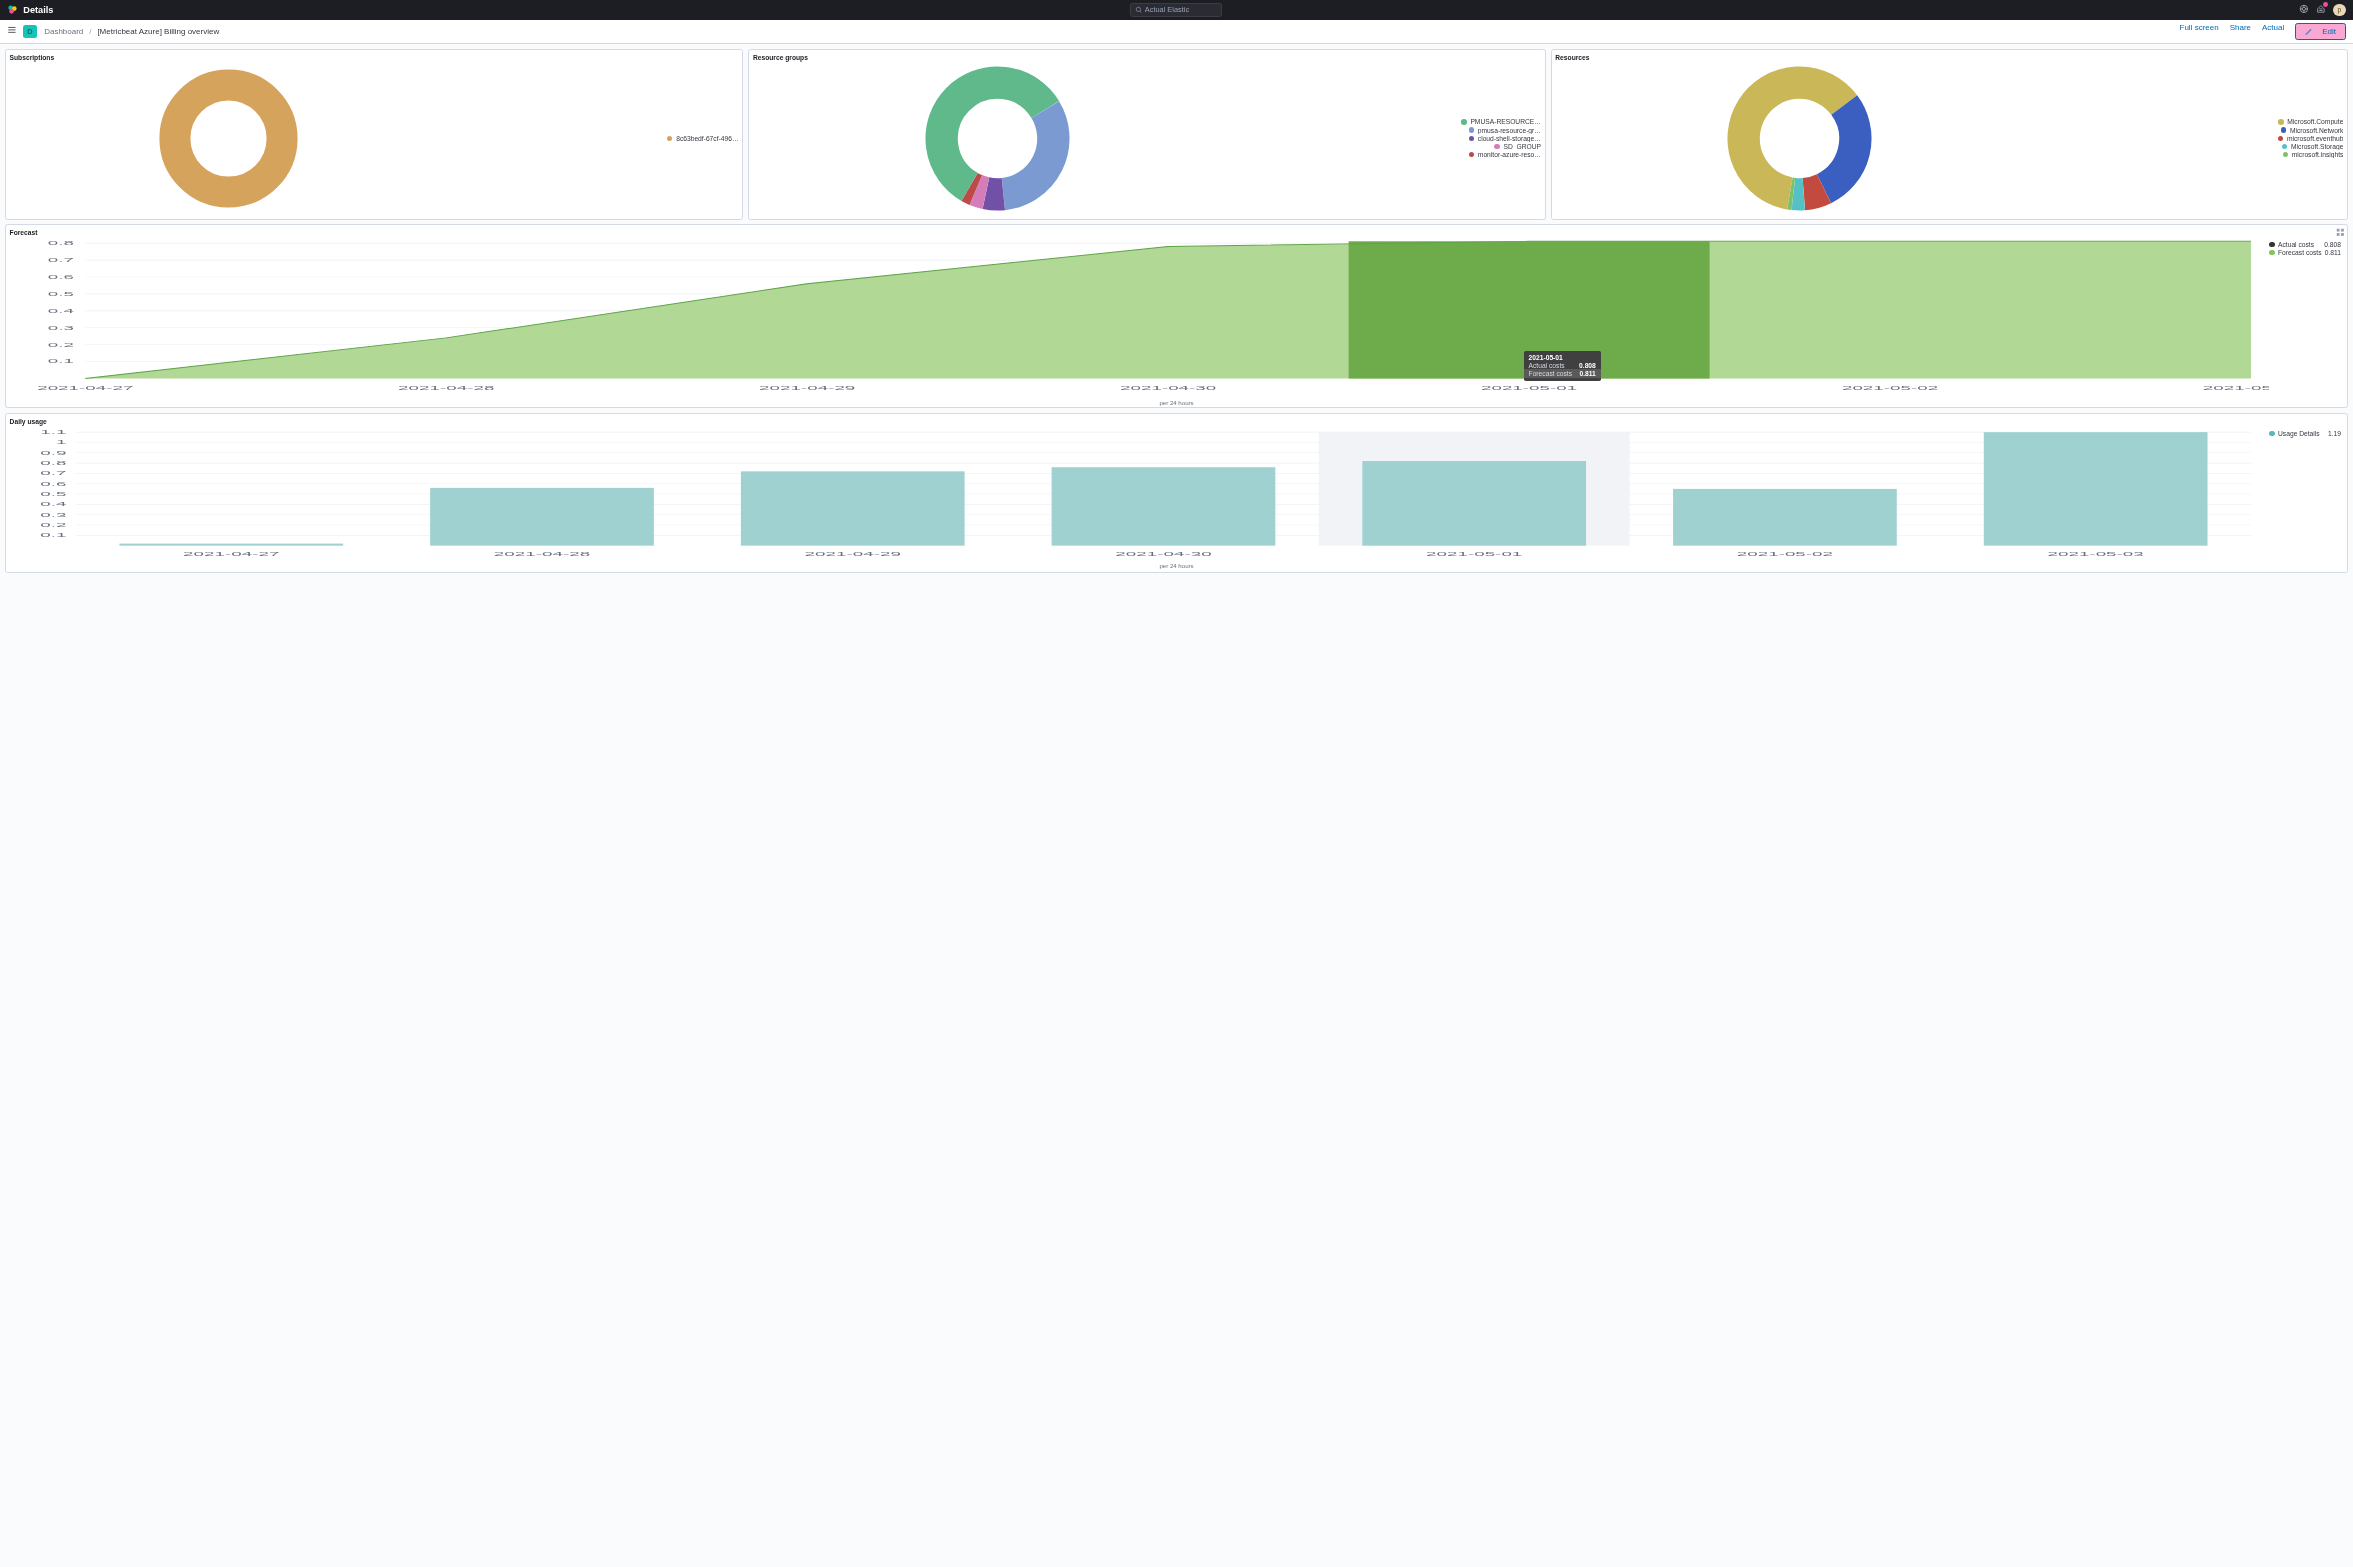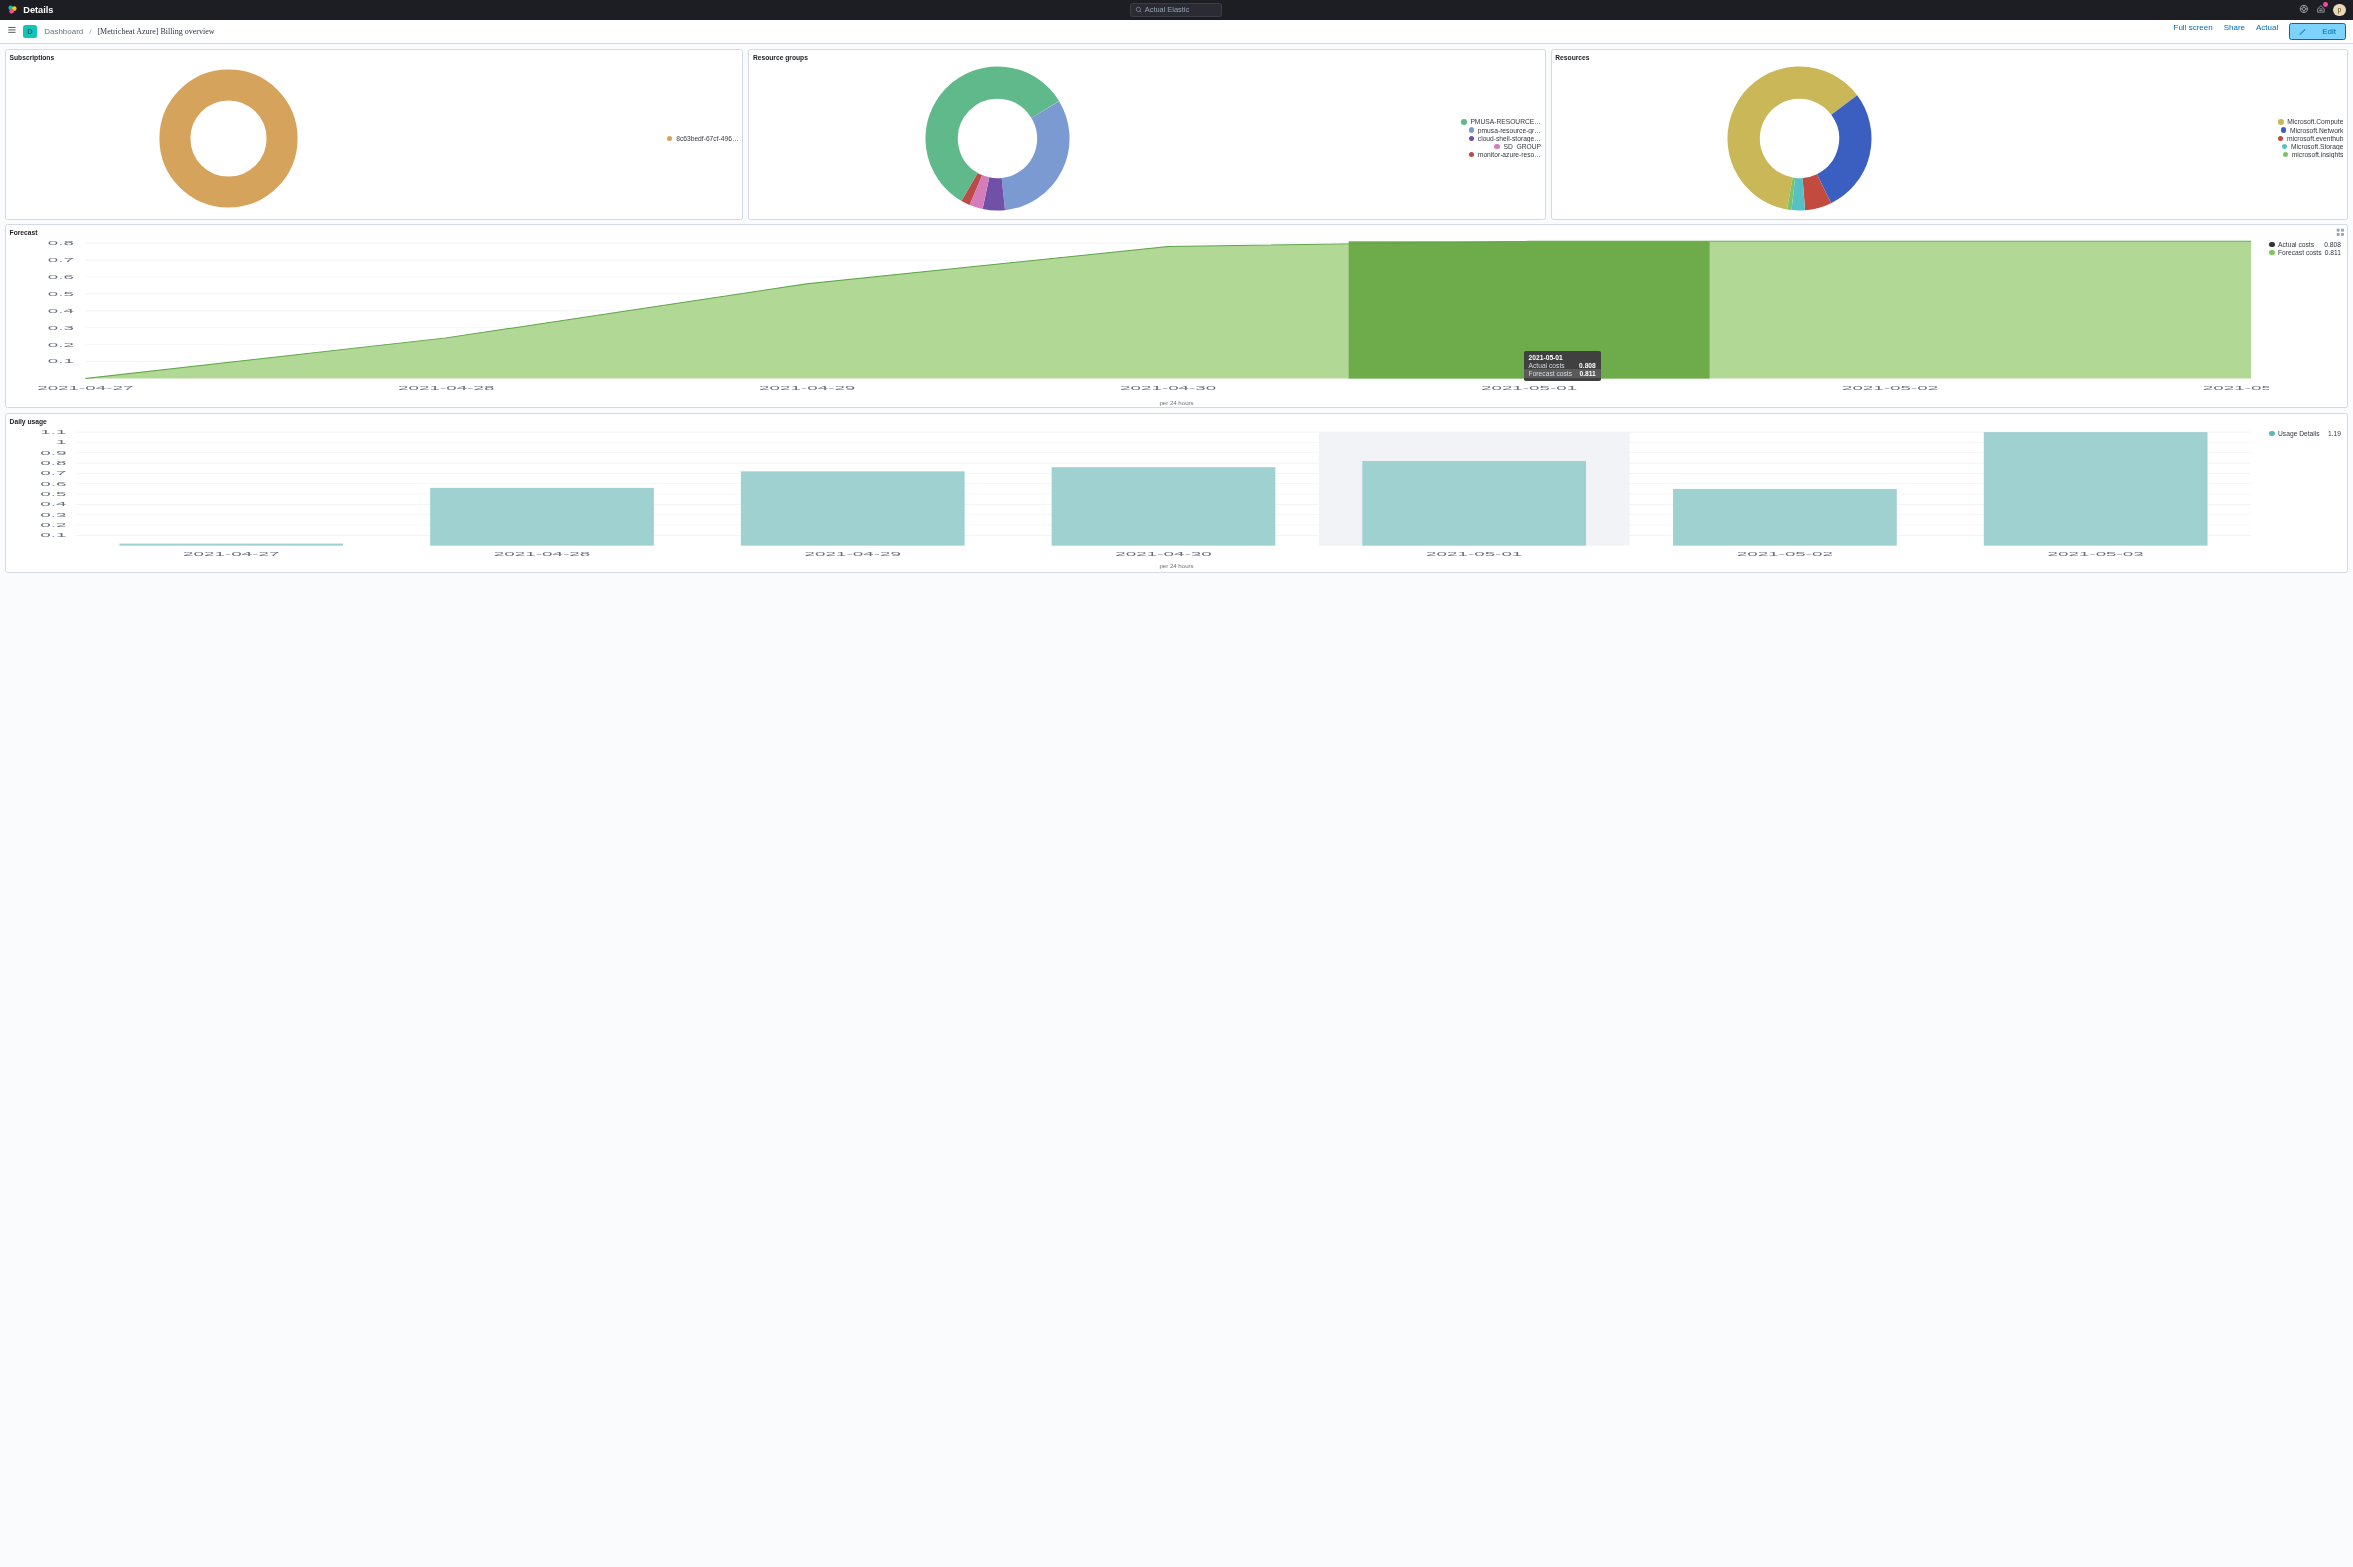--- a/index.html
+++ b/index.html
@@ -16,24 +16,24 @@
   .topbar .avatar { width: 12.3px; height: 12.3px; border-radius: 50%; background: #e8d8b6; color: #5a4a2a; font-size: 6.7px; display: flex; align-items: center; justify-content: center; }
   .topbar .notif { position: relative; }
   .topbar .notif .dot { position: absolute; top: -1.8px; right: -1.8px; width: 4.9px; height: 4.9px; border-radius: 50%; background: #f04e98; }
 
   
   .subbar { background: #fff; border-bottom: 0.6px solid #d3dae6; height: 24.5px; display: flex; align-items: center; padding: 0 7.4px; }
   .subbar .menu-icon { margin-right: 6.1px; color: #343741; }
   .subbar .app-badge { width: 13.5px; height: 13.5px; border-radius: 2.5px; background: #14c4b9; color: #0e6b63; font-weight: 700; font-size: 7.4px; display: flex; align-items: center; justify-content: center; margin-right: 7.4px; }
   .subbar .crumb { color: #69707d; font-size: 8px; }
   .subbar .crumb .sep { margin: 0 3.7px; color: #98a2b3; }
-  .subbar .crumb .current { color: #343741; font-family: Liberation Serif, serif; }
+  .subbar .crumb .current { color: #343741; }
   .subbar .right { margin-left: auto; display: flex; gap: 11px; }
   .subbar .link { color: #006bb4; font-size: 8px; cursor: pointer; }
-  .subbar .edit-btn { border: 0.6px solid #006bb4; color: #006bb4; background: #7dd3fc; border-radius: 2.5px; padding: 3.1px 8.6px; font-size: 8px; display: flex; align-items: center; gap: 16px; cursor: pointer; }
+  .subbar .edit-btn { border: 0.6px solid #006bb4; color: #006bb4; background: #f9a8d4; border-radius: 2.5px; padding: 3.1px 8.6px; font-size: 8px; display: flex; align-items: center; gap: 10px; cursor: pointer; }
 
   
   .dash { padding: 4.9px; display: flex; flex-direction: column; gap: 4.9px; }
   .row1 { display: grid; grid-template-columns: 1fr 1.08fr 1.08fr; gap: 4.9px; }
   .panel { background: #fff; border: 0.6px solid #d3dae6; border-radius: 2.5px; padding: 3.7px; position: relative; }
   .panel-title { font-size: 6.7px; font-weight: 700; color: #1a1c21; margin-bottom: 1.2px; }
   .panel .gear { position: absolute; top: 1.2px; right: 1.2px; width: 11px; height: 11px; color: #69707d; display: flex; align-items: center; justify-content: center; cursor: pointer; }
 
   
   .donut-wrap { display: flex; align-items: center; height: 153px; }

